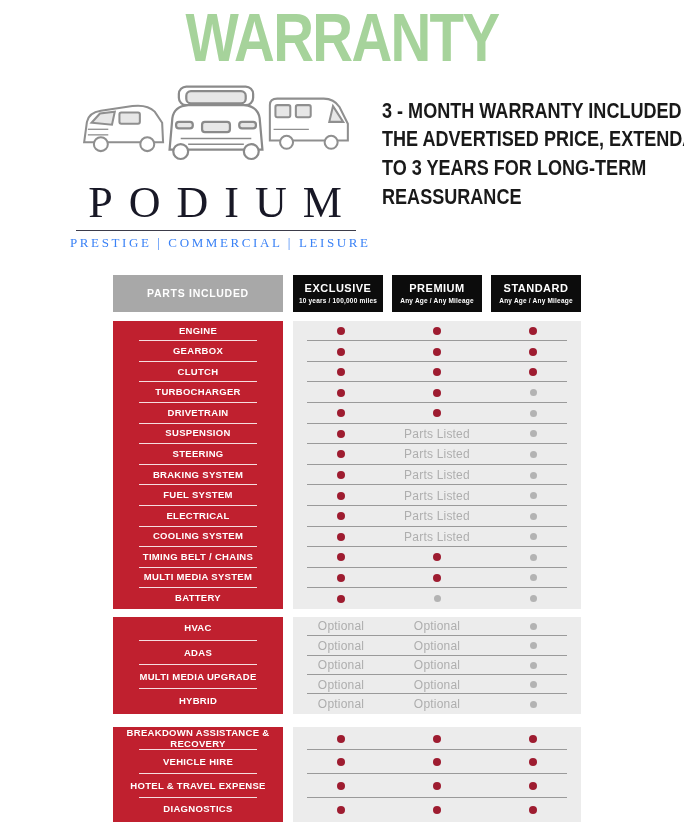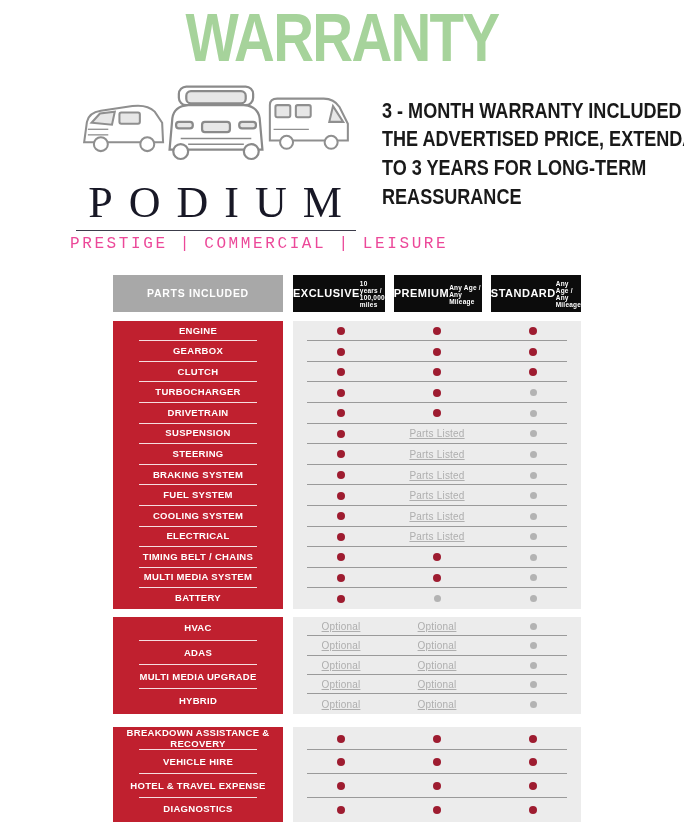--- a/index.html
+++ b/index.html
@@ -22,42 +22,42 @@
   .hero { display:flex; align-items:flex-start; padding:8px 0 0 70px; height:172px; }
   .logo { width:292px; text-align:center; }
   .logo svg { display:block; margin:0 auto; }
   .logo-name {
     font-family:"Liberation Serif", serif; font-weight:normal;
     font-size:44px; color:#181826; letter-spacing:16px;
     padding-left:14px; line-height:1; margin-top:-4px;text-align:center;
   }
   .logo-rule { border:none; border-top:1.5px solid #3c3c4a; margin:5px 6px 4px 6px; }
   .logo-tagline {
-    font-family:Liberation Mono, monospace; font-size:16px;
-    color:#ec4899; letter-spacing:2.6px; white-space:nowrap;
+    font-family:Liberation Serif, serif; font-size:13px;
+    color:#3b82f6; letter-spacing:2.6px; white-space:nowrap;
   }
   .blurb { margin:16px 0 0 20px; }
   .blurb-line {
     font-size:21.5px; font-weight:bold; color:#191919;
     line-height:1.33; white-space:nowrap;
     transform:scaleX(0.84); transform-origin:left center;
   }
 
   
   .wtable { margin:30px 0 0 113px; width:468px;border-radius:17px; }
   .hdr-row { display:flex; }
   .parts-box {
     width:170px; margin-right:10px; height:37px; background:#a8a8a8;
     color:#ffffff; font-weight:bold; font-size:10.5px; letter-spacing:.7px;
     display:flex; align-items:center; justify-content:center;
   }
   .plans { flex:1; display:grid; grid-template-columns:repeat(3,1fr); column-gap:9px; }
   .plan-box {
     background:#0c0c0c; color:#ffffff; height:37px; text-align:left;
-    display:flex; flex-direction:row; align-items:center; justify-content:center;
+    display:flex; flex-direction:column; align-items:center; justify-content:center;
   }
   .plan-name { font-size:11px; font-weight:bold; letter-spacing:.5px; }
   .plan-sub  { font-size:6.5px; font-weight:bold; letter-spacing:.2px; margin-top:2.5px; }
 
   .section { display:flex; }
   .section.s1 { margin-top:9px;  height:288px; }
   .section.s2 { margin-top:8px;  height:97px;justify-content:center;  }
   .section.s3 { margin-top:13px; height:95px;  }
 
   .labels {
@@ -81,21 +81,21 @@
     display:grid; grid-template-columns:repeat(3,1fr); align-items:center;
   }
   .panel-row:not(:last-child)::after {
     content:""; position:absolute; bottom:0; left:14px; right:14px;
     height:1px; background:#9a9a9a;
   }
   .cell { display:flex; align-items:center; justify-content:center; }
   .dot  { border-radius:50%; display:block; }
   .dot.red  { width:8px; height:8px; background:#9e1c30; }
   .dot.grey { width:7px; height:7px; background:#b3b3b3; }
-  .cell.txt { font-size:10px; color:#aeaeae; letter-spacing:.2px;text-decoration:underline; }
+  .cell.txt { font-size:12px; color:#aeaeae; letter-spacing:.2px; }
 </style>
 </head>
 <body>
 
 <div class="page">
 
   <div class="main-title">WARRANTY</div>
 
   <div class="hero">
     <div class="logo">
@@ -172,22 +172,22 @@
       <div class="labels">
           <div class="label-row">ENGINE</div>
           <div class="label-row">GEARBOX</div>
           <div class="label-row">CLUTCH</div>
           <div class="label-row">TURBOCHARGER</div>
           <div class="label-row">DRIVETRAIN</div>
           <div class="label-row">SUSPENSION</div>
           <div class="label-row">STEERING</div>
           <div class="label-row">BRAKING SYSTEM</div>
           <div class="label-row">FUEL SYSTEM</div>
+          <div class="label-row">ELECTRICAL</div>
           <div class="label-row">COOLING SYSTEM</div>
-          <div class="label-row">ELECTRICAL</div>
           <div class="label-row">TIMING BELT / CHAINS</div>
           <div class="label-row">MULTI MEDIA SYSTEM</div>
           <div class="label-row">BATTERY</div>
         </div>
       <div class="panel">
           <div class="panel-row">
             <div class="cell">
               <span class="dot red"></span>
             </div>
             <div class="cell">

